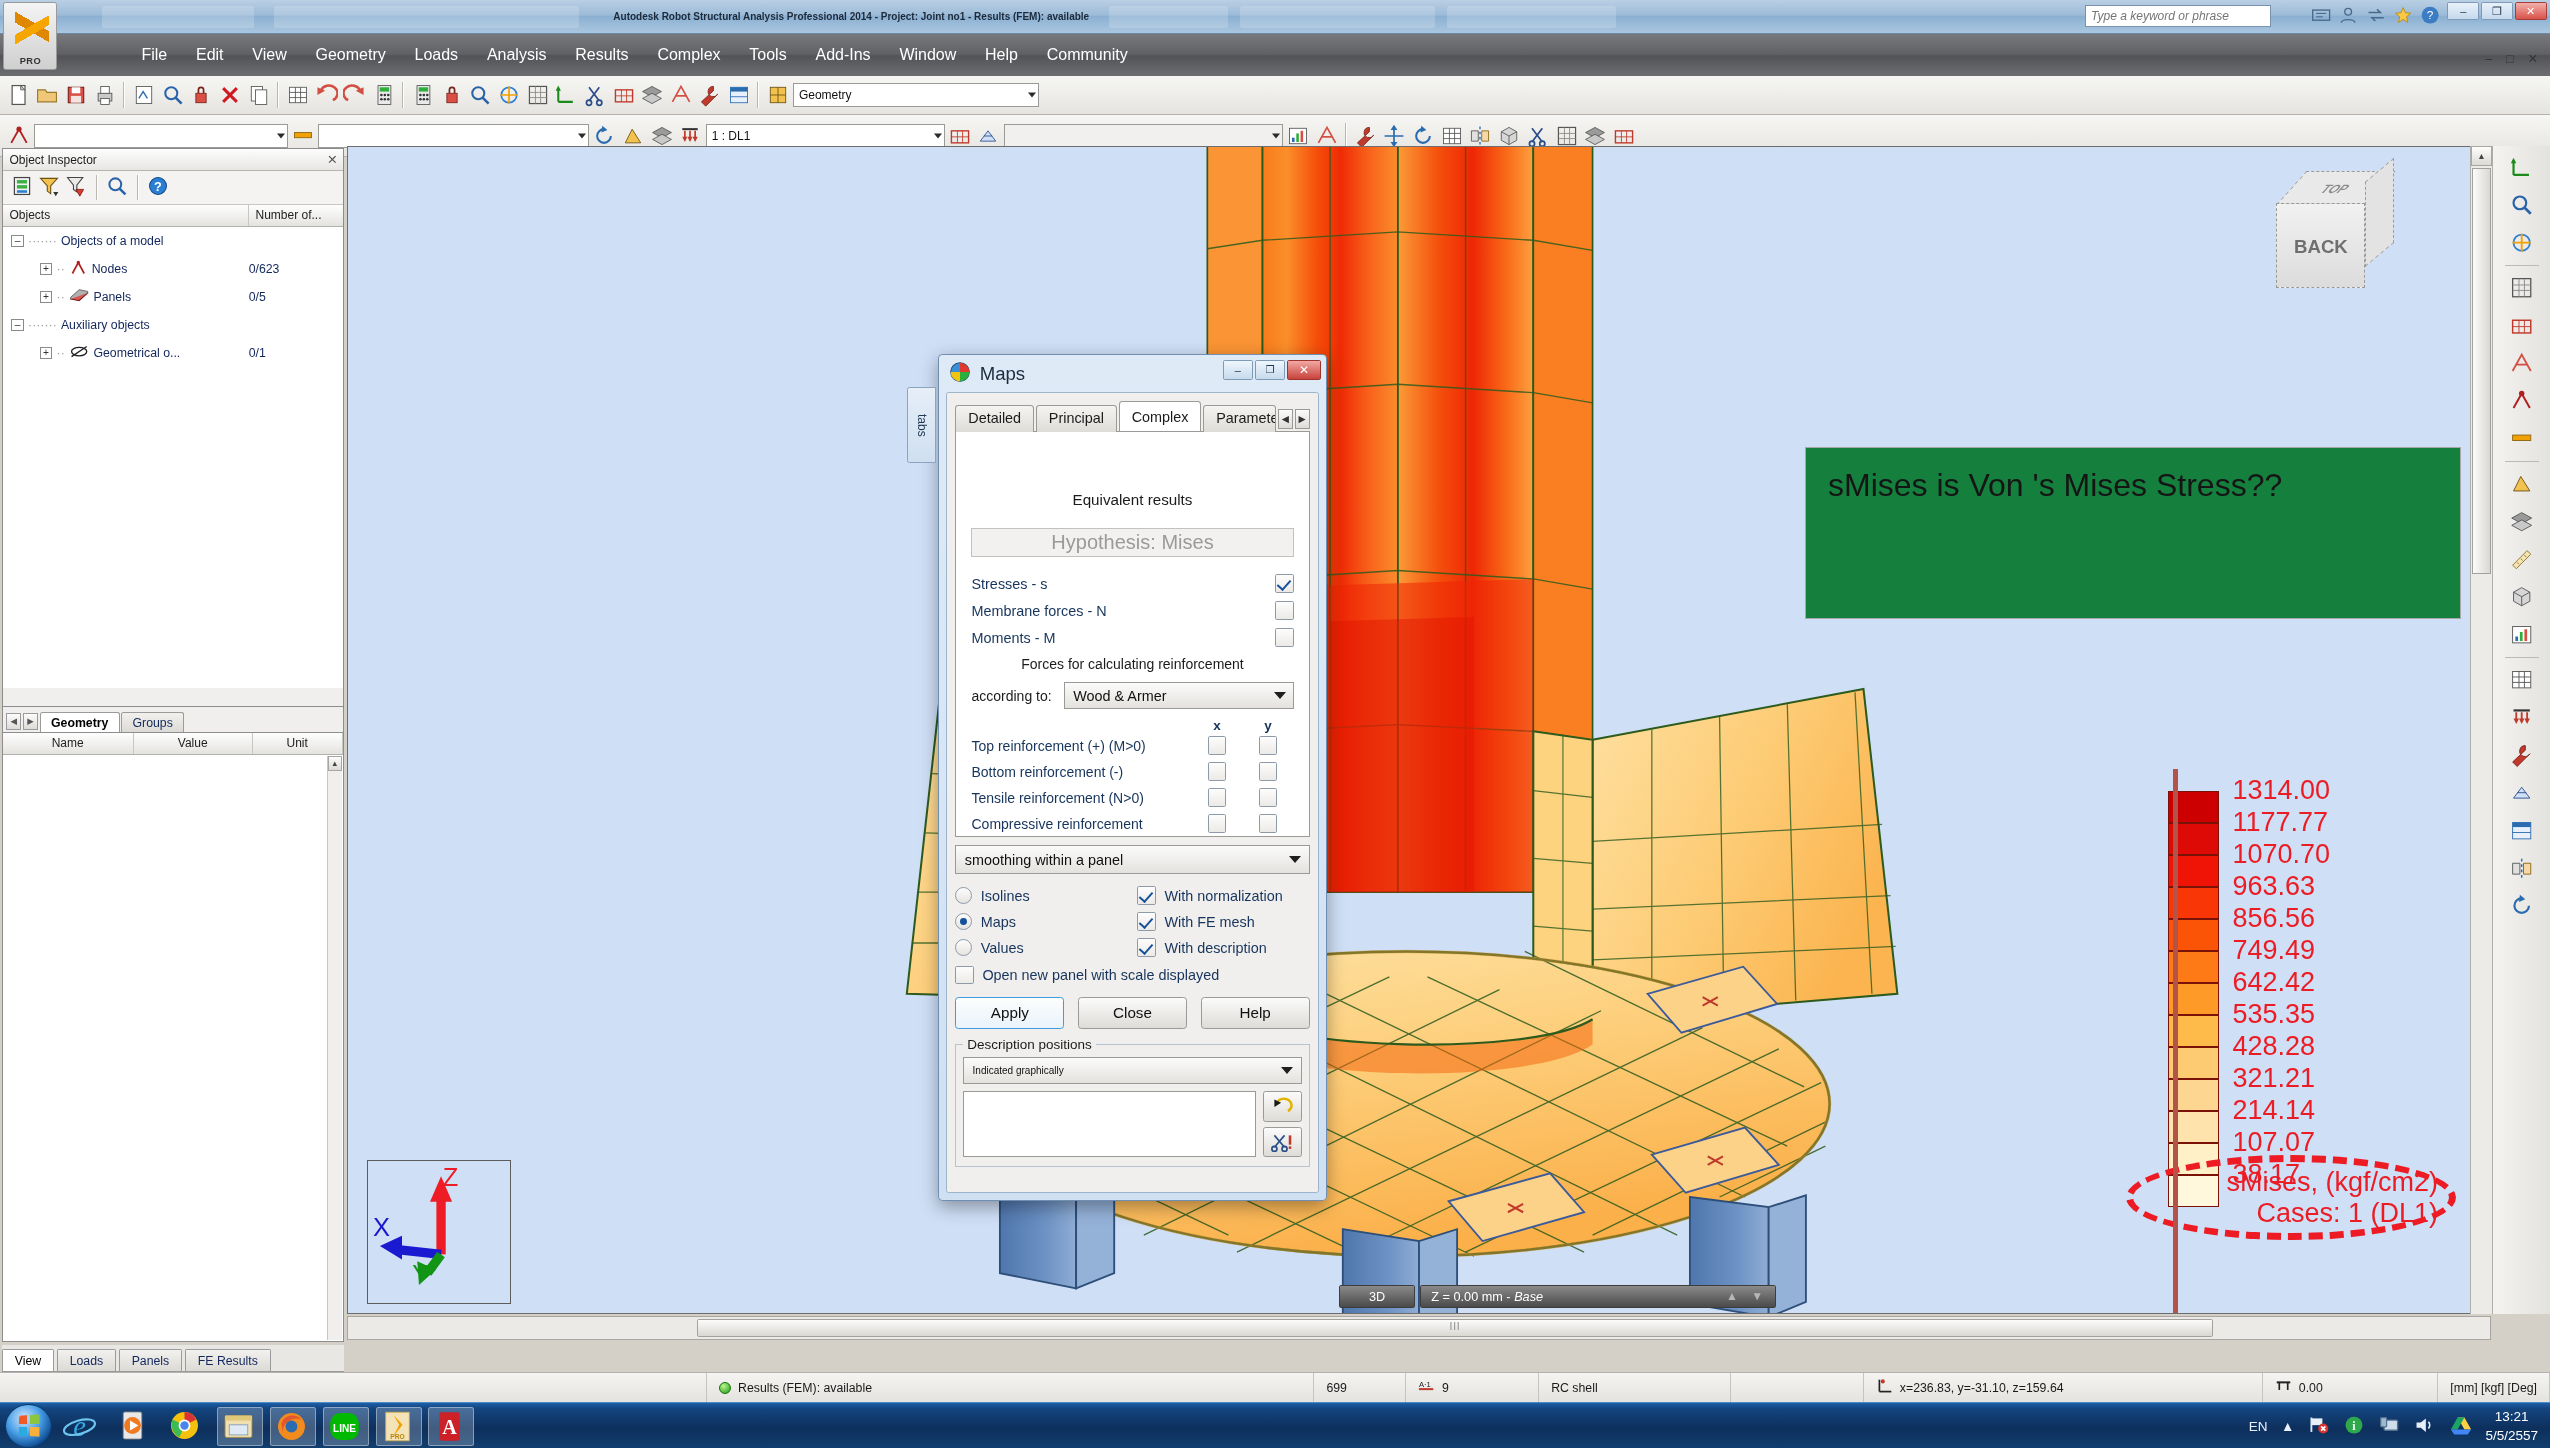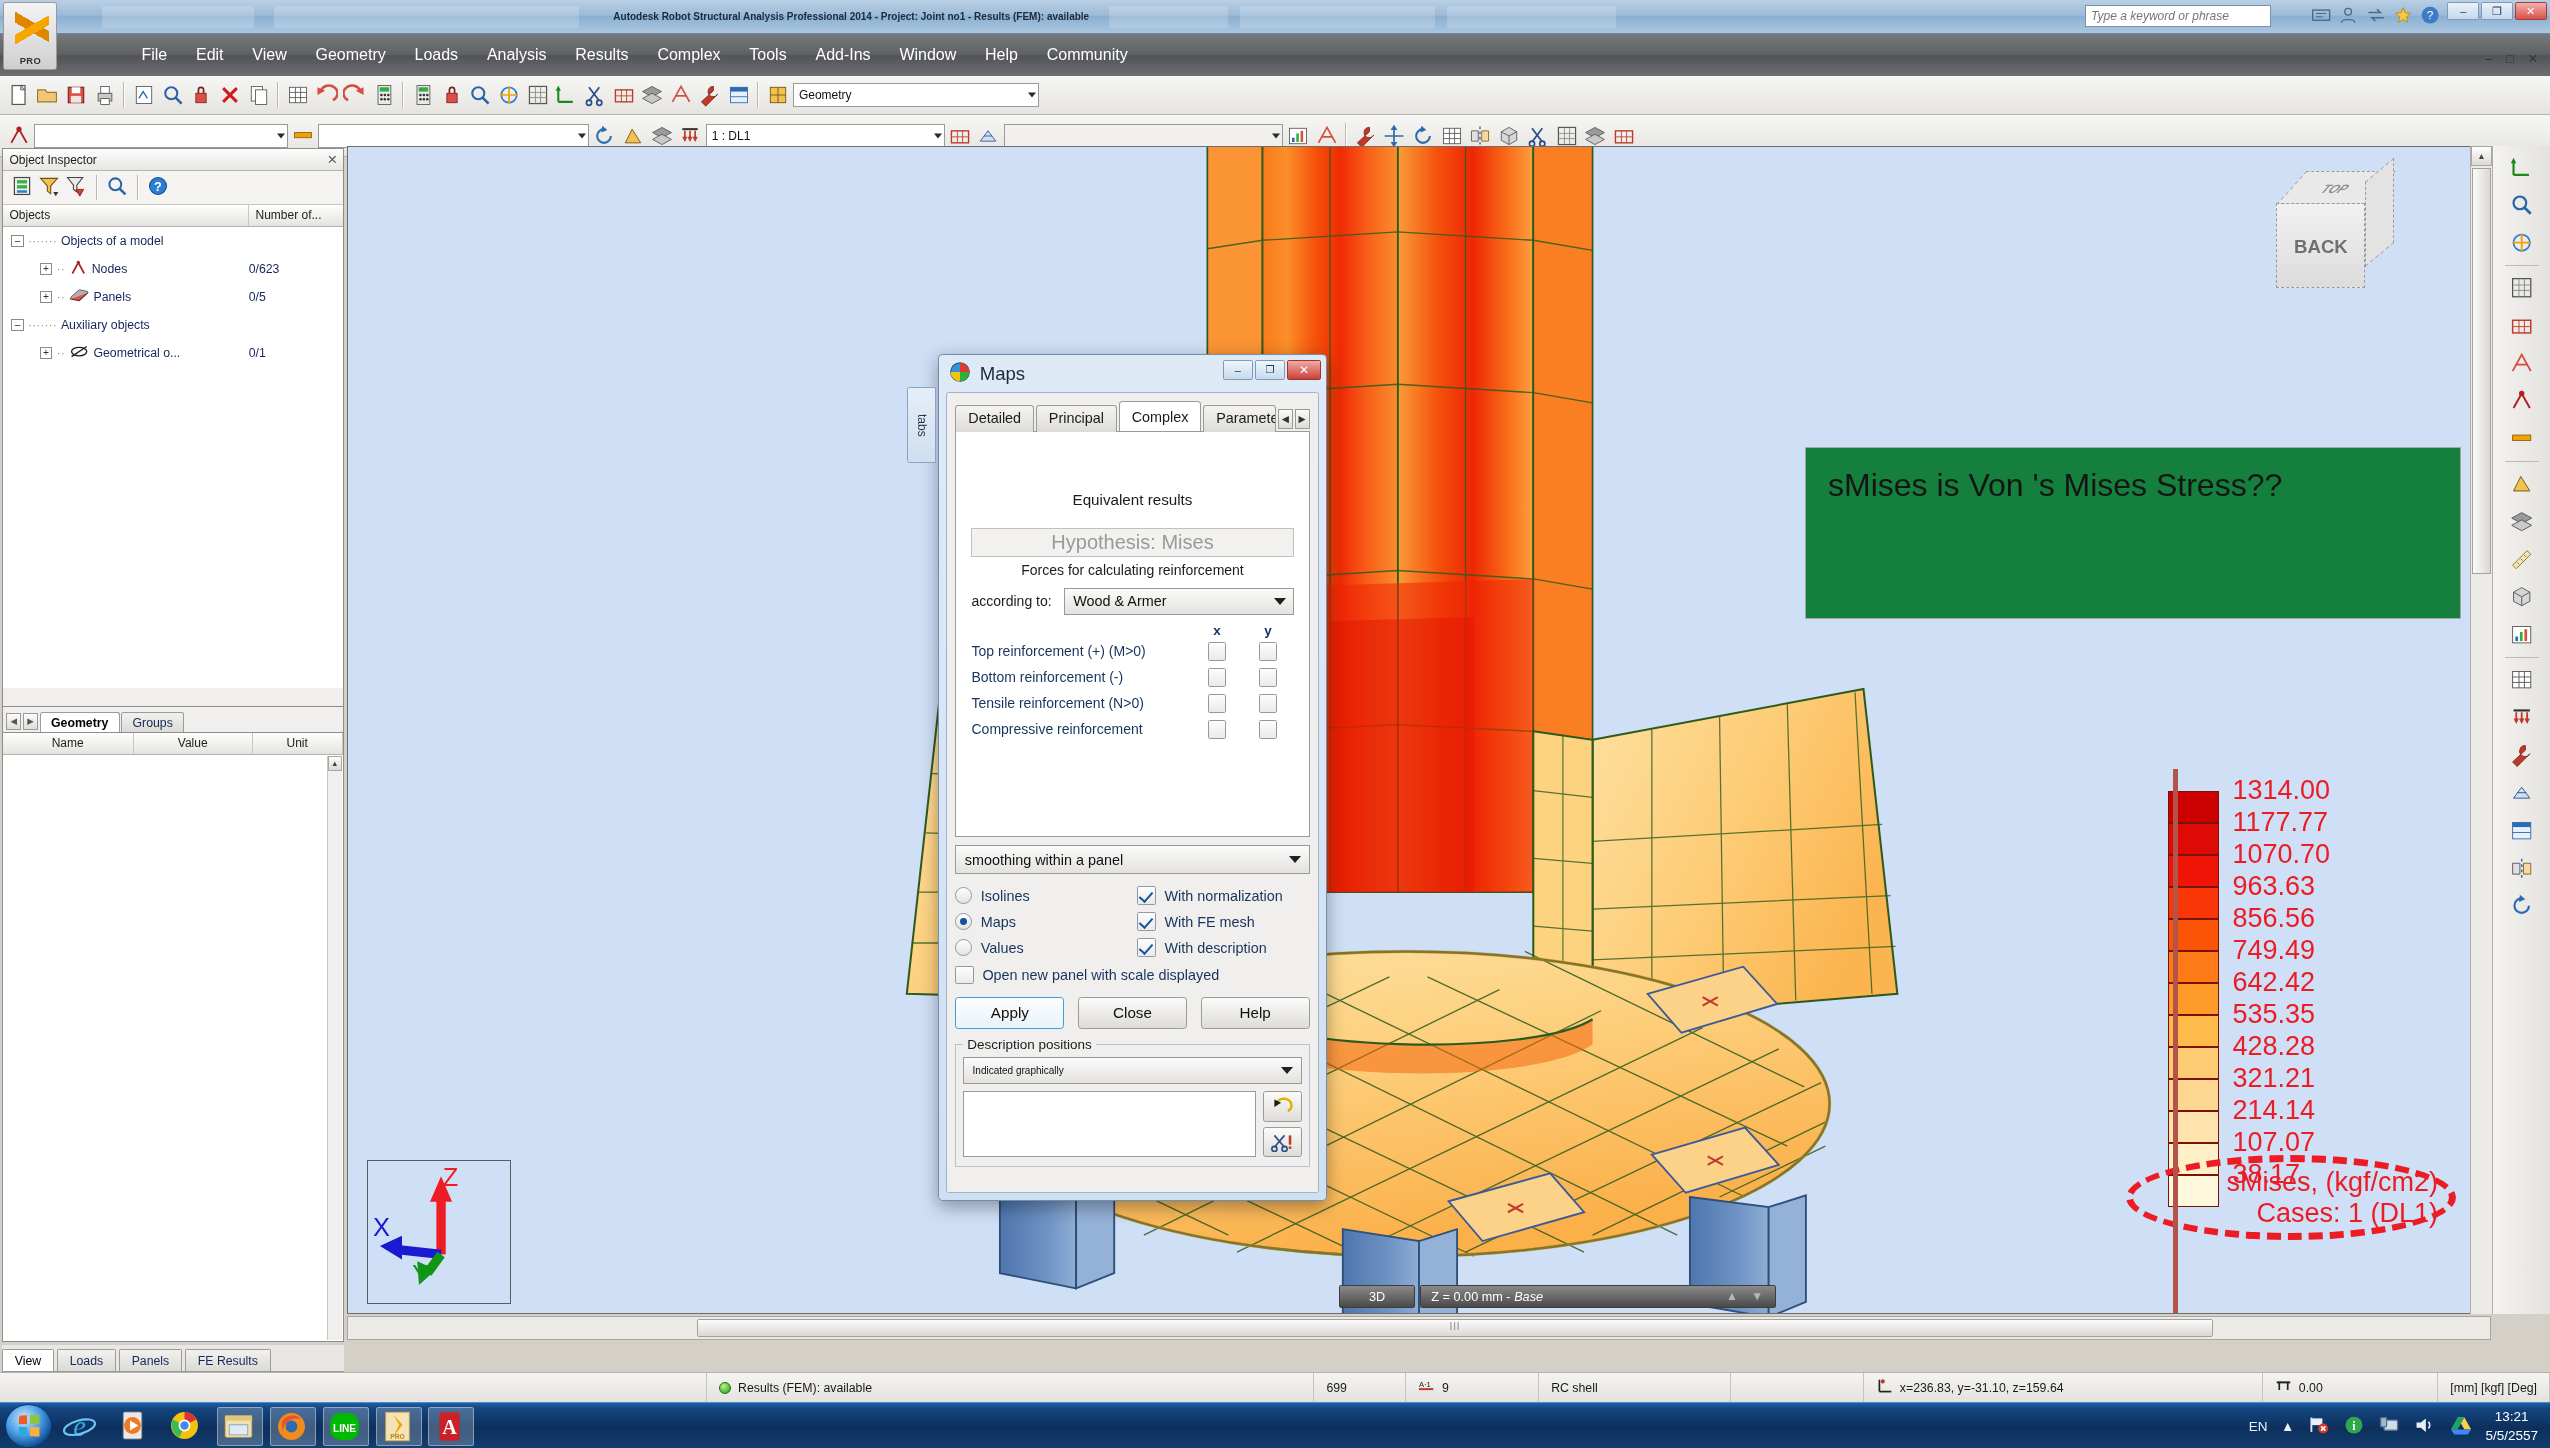--- a/index.html
+++ b/index.html
@@ -1292,20 +1292,34 @@
       <div class="mtab clipped">Parameters</div>
       <div class="tnav">◀</div>
       <div class="tnav">▶</div>
     </div>
 
     <div style="background:#fff;border:0.8px solid #9a9a96;height:406px;padding:12px 15.2px;">
       <div style="text-align:center;font-size:15.2px;color:#1b1b1b;margin-top:47px;">Equivalent results</div>
       <div style="margin-top:20px;height:29px;background:#f2f1ef;border:0.8px solid #c3c1bc;
                   text-align:center;line-height:27px;font-size:20px;color:#9a9a9a;">Hypothesis: Mises</div>
 
+      <div style="margin-top:13.5px;">
+        <div class="crow">
+          <span class="clab">Stresses - s</span>
+          <span class="cbx checked"></span>
+        </div>
+        <div class="crow">
+          <span class="clab">Membrane forces - N</span>
+          <span class="cbx"></span>
+        </div>
+        <div class="crow">
+          <span class="clab">Moments - M</span>
+          <span class="cbx"></span>
+        </div>
+      </div>
 
       <div style="text-align:center;font-size:14px;color:#1b1b1b;margin-top:5.1px;">Forces for calculating reinforcement</div>
 
       <div style="display:flex;align-items:center;margin-top:10.2px;gap:12px;">
         <span style="font-size:14px;color:#1b1b1b;">according to:</span>
         <span style="flex:1;height:27px;background:linear-gradient(#fbfbfb,#e4e2de);border:0.8px solid #9a9a96;
                      display:flex;align-items:center;padding:0 20.3px 0 8.5px;font-size:14.4px;color:#111;position:relative;">
           <span>Wood &amp; Armer</span>
           <span style="position:absolute;right:6.8px;width:0;height:0;border-left:6px solid transparent;
                        border-right:6px solid transparent;border-top:7.6px solid #1f1f1f;"></span>

